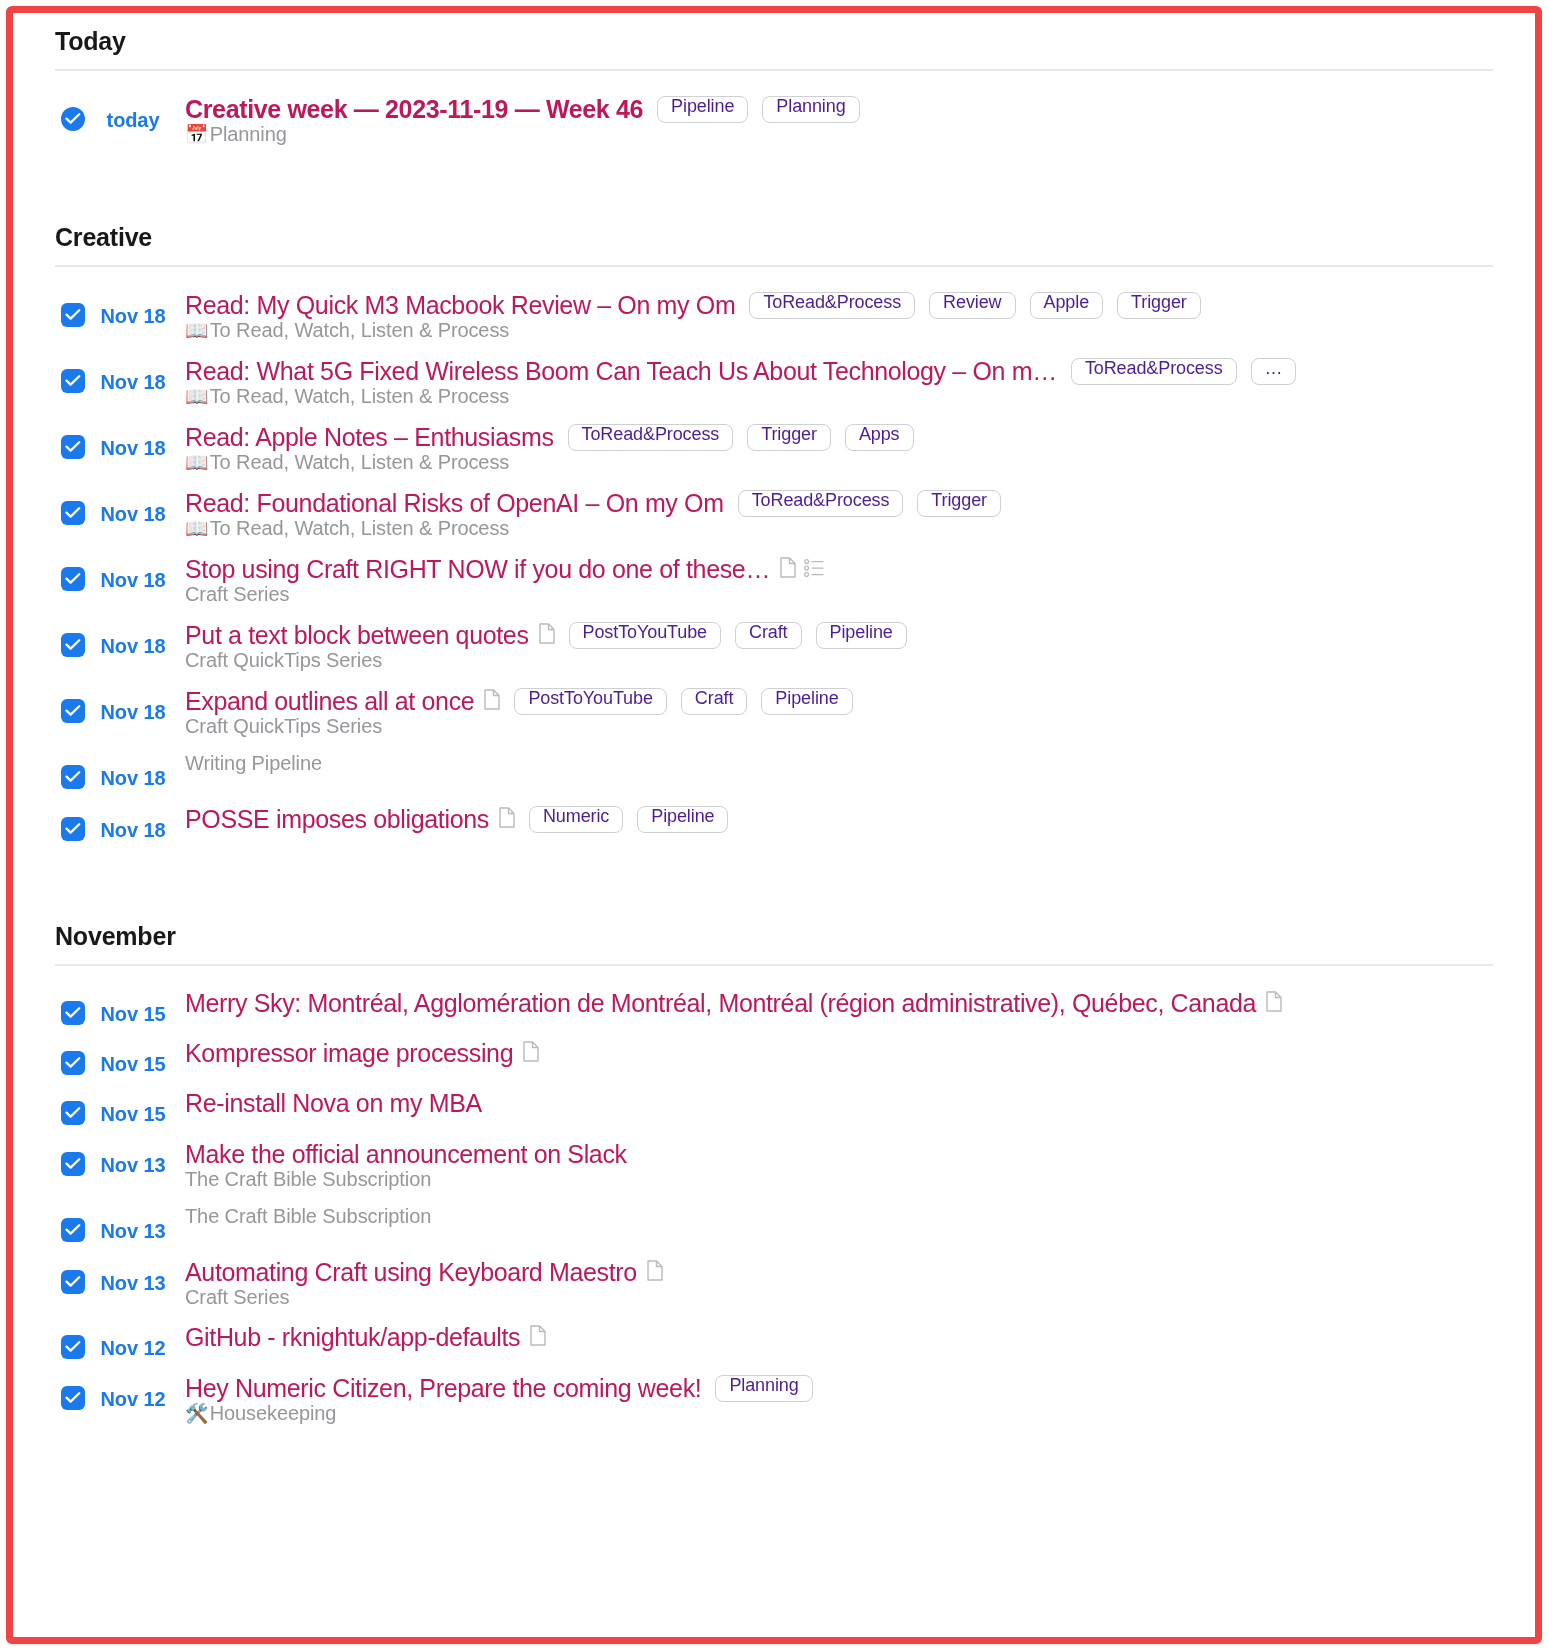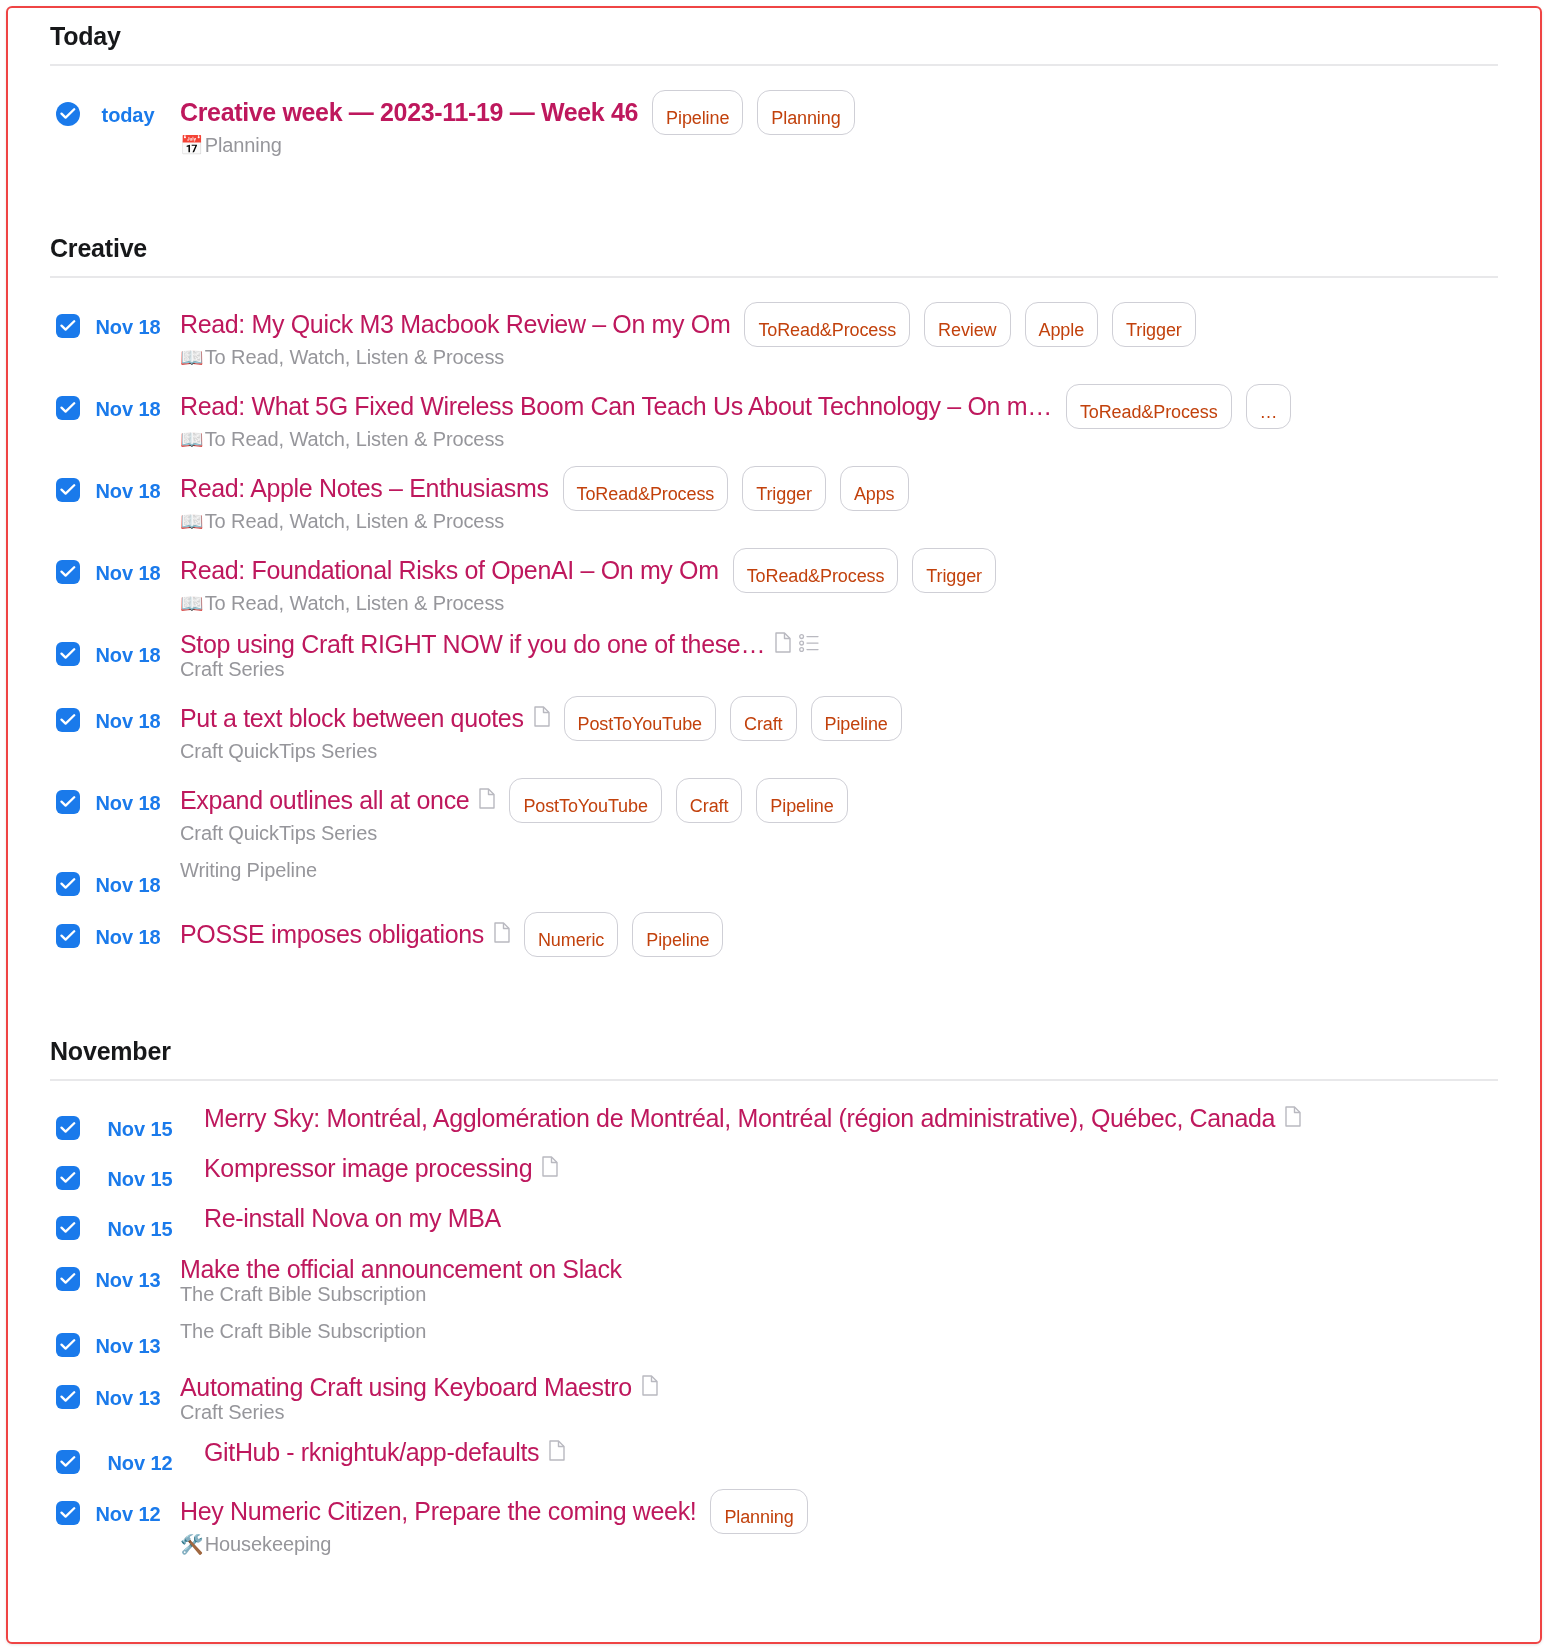--- a/index.html
+++ b/index.html
@@ -11,21 +11,21 @@
     width: 1548px; height: 1650px;
     font-family: "Liberation Sans", sans-serif;
     -webkit-font-smoothing: antialiased;
     overflow: hidden;
   }
   .window {
     position: absolute;
     left: 6px; top: 6px;
     width: 1536px; height: 1638px;
     background: #fff;
-    border: 2px solid #ef4444;
+    border: 7px solid #ef4444;
     border-radius: 6px;
     box-shadow: 0 1px 3px rgba(0,0,0,0.10);
     overflow: hidden;
   }
   .scroll {
     position: absolute;
     inset: 0;
     padding: 0 42px;
     overflow: hidden;
   }
@@ -47,21 +47,21 @@
   .sec-today   { padding-top: 14px; }
   .sec-yesterday { padding-top: 70px; }
   .sec-november  { padding-top: 73px; }
 
   
   .row {
     display: flex;
     align-items: flex-start;
     padding: 8px 0 7px 0;
   }
-  .row.dense { padding: 7px 0 6px 0; gap: 12px; }
+  .row.dense { padding: 7px 0 6px 0; }
 
   .check {
     flex: 0 0 auto;
     width: 24px; height: 24px;
     border-radius: 6px;
     background: #1a7aeb;
     position: relative;
     margin-top: 12px;
     margin-left: 6px;
   }
@@ -115,25 +115,25 @@
   .sub-emoji {
     font-size: 19px;
     margin-right: 1px;
     line-height: 1;
   }
 
   
   .tag {
     display: inline-block;
     border: 1.6px solid #cfcfd6;
-    border-radius: 13px;
-    color: #c2410c;
+    border-radius: 8px;
+    color: #4c1d95;
     font-size: 18px;
     line-height: 1;
-    padding: 18px 13px 7px 13px;
+    padding: 0 13px 7px 13px;
     margin-left: 14px;
     white-space: nowrap;
     letter-spacing: -0.1px;
   }
   .tag:first-child { margin-left: 18px; }
 
   
   .ic { display: inline-block; margin-left: 10px; vertical-align: -2px; flex: 0 0 auto; }
   .ic + .ic { margin-left: 8px; }
 </style>

